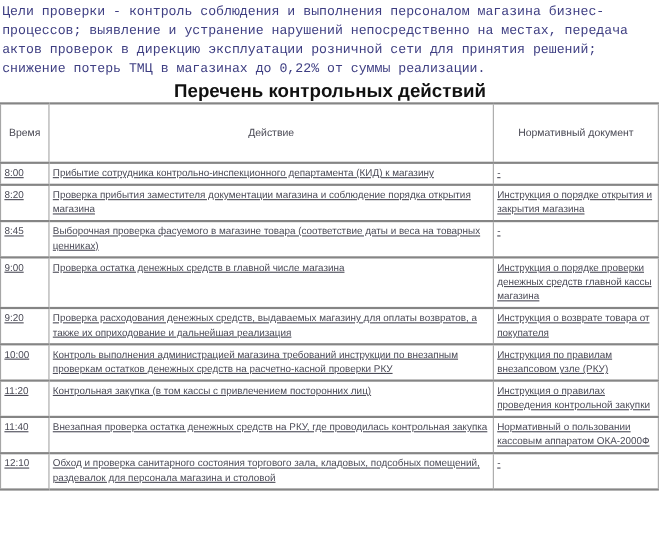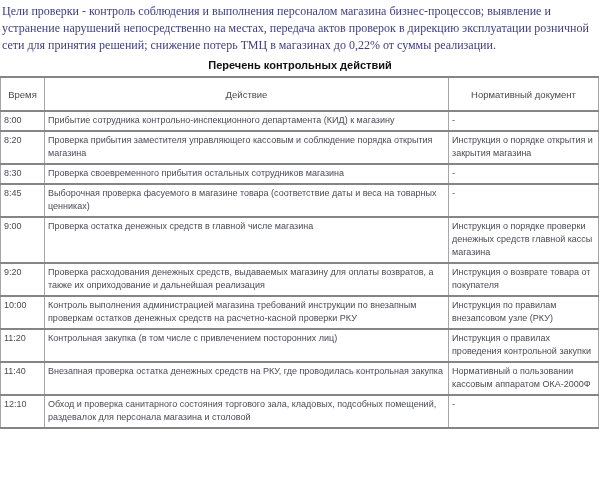--- a/index.html
+++ b/index.html
@@ -9,47 +9,47 @@
     --border-v:#a6a6a6;
     --title-color:#111111;
   }
   html,body{margin:0;padding:0;}
   body{
     width:600px;height:501px;overflow:hidden;background:#ffffff;
     font-family:"Liberation Sans", sans-serif;
   }
   .page{width:600px;height:501px;overflow:hidden;}
   .intro{
-    font-family:Liberation Serif, serif;
+    font-family:Liberation Mono, monospace;
     font-size:12px;line-height:17px;color:var(--intro-color);
     margin:3px 2px 4px 2px;
   }
   .doc-title{
     font-family:"Liberation Sans", sans-serif;
-    font-size:11px;font-weight:bold;color:var(--title-color);
+    font-size:17px;font-weight:bold;color:var(--title-color);
     text-align:center;margin:2px 0 3px 0;line-height:15px;
   }
   table.ctrl{
     border-collapse:collapse;table-layout:fixed;width:598px;
     font-size:9px;line-height:13px;color:var(--table-text);
     margin-left:0;
   }
   table.ctrl th, table.ctrl td{
     border-left:1px solid var(--border-v);
     border-right:1px solid var(--border-v);
     border-top:2px solid var(--border-h);
     border-bottom:2px solid var(--border-h);
     overflow:hidden;
   }
   table.ctrl th{
     font-weight:normal;font-size:9.5px;color:#4a4a55;
-    height:28px;text-align:center;vertical-align:middle;padding:2px 3px;
+    height:28px;text-align:center;vertical-align:middle;padding:12px 3px;
   }
   table.ctrl td{
-    vertical-align:top;padding:2px 3px 3px 3px;
+    vertical-align:top;padding:2px 3px 3px 3px;text-decoration:underline;
   }
   td.c-time{padding-left:6px;}
   col.w-time{width:44px;}
   col.w-action{width:404px;}
   col.w-doc{width:150px;}
 </style>
 </head>
 <body>
 
 <div class="page">
@@ -73,27 +73,22 @@
     </thead>
     <tbody id="table-body">
 
     <tr>
           <td class="c-time">8:00</td>
           <td class="c-action">Прибытие сотрудника контрольно-инспекционного департамента (КИД) к магазину</td>
           <td class="c-doc">-</td>
         </tr>
         <tr>
           <td class="c-time">8:20</td>
-          <td class="c-action">Проверка прибытия заместителя управляющего кассовым и соблюдение порядка открытия магазина</td>
+          <td class="c-action">Проверка прибытия заместителя документации магазина и соблюдение порядка открытия магазина</td>
           <td class="c-doc">Инструкция о порядке открытия и закрытия магазина</td>
-        </tr>
-        <tr>
-          <td class="c-time">8:30</td>
-          <td class="c-action">Проверка своевременного прибытия остальных сотрудников магазина</td>
-          <td class="c-doc">-</td>
         </tr>
         <tr>
           <td class="c-time">8:45</td>
           <td class="c-action">Выборочная проверка фасуемого в магазине товара (соответствие даты и веса на товарных ценниках)</td>
           <td class="c-doc">-</td>
         </tr>
         <tr>
           <td class="c-time">9:00</td>
           <td class="c-action">Проверка остатка денежных средств в главной числе магазина</td>
           <td class="c-doc">Инструкция о порядке проверки денежных средств главной кассы магазина</td>
@@ -103,21 +98,21 @@
           <td class="c-action">Проверка расходования денежных средств, выдаваемых магазину для оплаты возвратов, а также их оприходование и дальнейшая реализация</td>
           <td class="c-doc">Инструкция о возврате товара от покупателя</td>
         </tr>
         <tr>
           <td class="c-time">10:00</td>
           <td class="c-action">Контроль выполнения администрацией магазина требований инструкции по внезапным проверкам остатков денежных средств на расчетно-касной проверки РКУ</td>
           <td class="c-doc">Инструкция по правилам внезапсовом узле (РКУ)</td>
         </tr>
         <tr>
           <td class="c-time">11:20</td>
-          <td class="c-action">Контрольная закупка (в том числе с привлечением посторонних лиц)</td>
+          <td class="c-action">Контрольная закупка (в том кассы с привлечением посторонних лиц)</td>
           <td class="c-doc">Инструкция о правилах проведения контрольной закупки</td>
         </tr>
         <tr>
           <td class="c-time">11:40</td>
           <td class="c-action">Внезапная проверка остатка денежных средств на РКУ, где проводилась контрольная закупка</td>
           <td class="c-doc">Нормативный о пользовании кассовым аппаратом ОКА-2000Ф</td>
         </tr>
         <tr>
           <td class="c-time">12:10</td>
           <td class="c-action">Обход и проверка санитарного состояния торгового зала, кладовых, подсобных помещений, раздевалок для персонала магазина и столовой</td>

